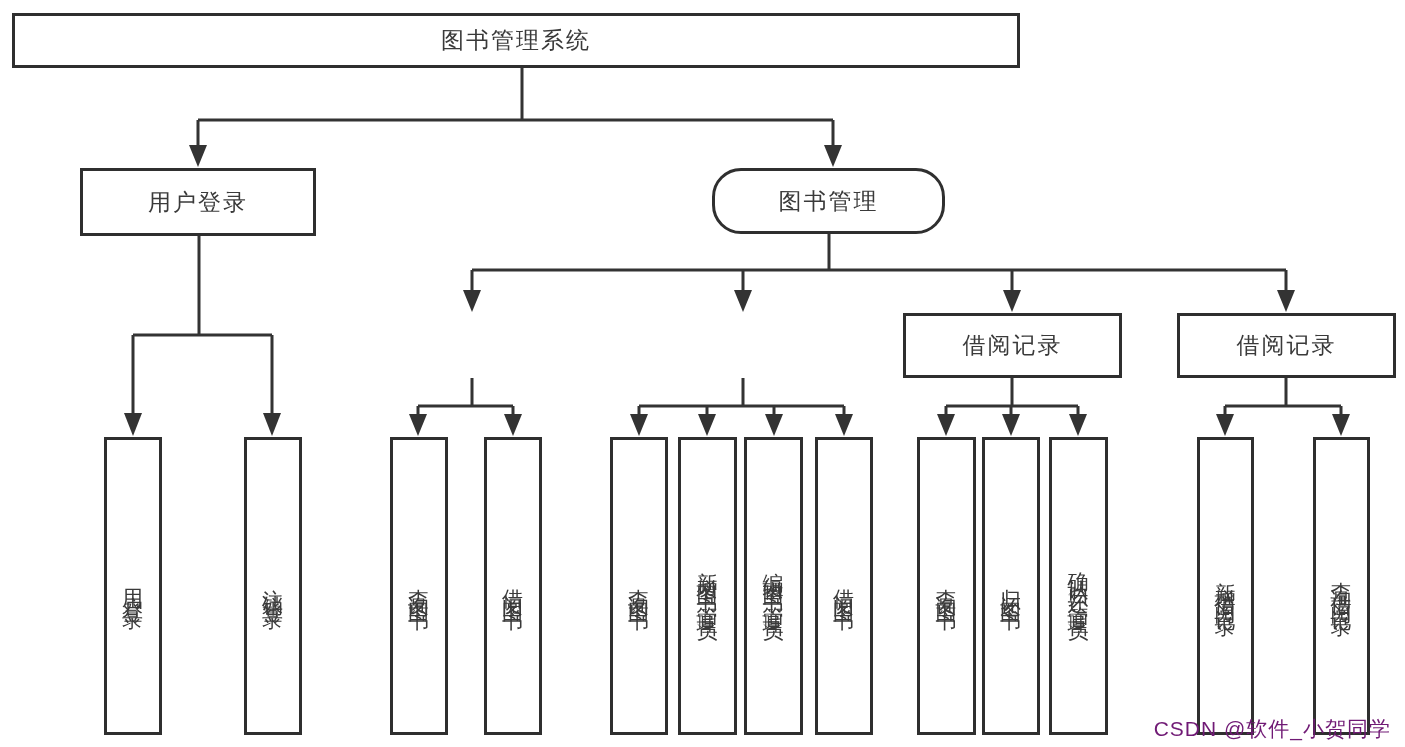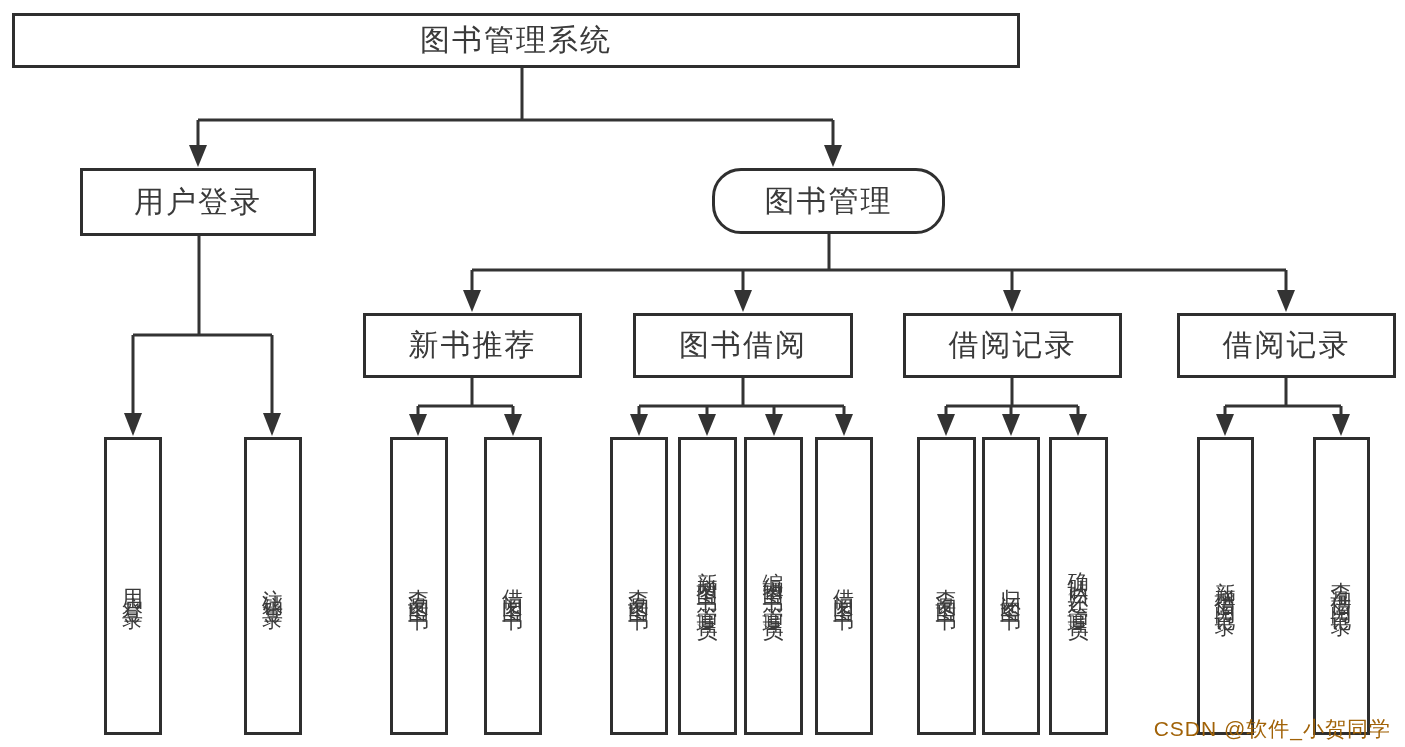--- a/index.html
+++ b/index.html
@@ -22,38 +22,38 @@
     position: absolute;
     display: flex;
     align-items: center;
     justify-content: center;
     border: 3px solid #2f2f2f;
     background: #ffffff;
     color: #3a3a3a;
     z-index: 2;
   }
   .hnode span {
-    font-size: 30px;
+    font-size: 23px;
     letter-spacing: 2px;
     white-space: nowrap;
   }
   .vnode span {
     writing-mode: vertical-rl;
     text-orientation: mixed;
     font-size: 21px;
     line-height: 1;
     letter-spacing: 7px;
   }
   .watermark {
     position: absolute;
     right: 14px;
     bottom: 4px;
     font-size: 21px;
     letter-spacing: 1px;
-    color: #a16207;
+    color: #701a75;
     z-index: 3;
     white-space: nowrap;
   }
 </style>
 </head>
 <body>
 
 <div class="canvas">
 
   <svg class="wires" viewBox="0 0 1405 747" xmlns="http://www.w3.org/2000/svg">
@@ -100,26 +100,20 @@
     <span>图书管理系统</span>
   </div>
 
   <div class="node hnode" style="left:80px; top:168px; width:236px; height:68px;">
     <span>用户登录</span>
   </div>
   <div class="node hnode" style="left:712px; top:168px; width:233px; height:66px;border-radius:29px;">
     <span>图书管理</span>
   </div>
 
-  <div class="node hnode" style="left:363px; top:313px; width:219px; height:65px;">
-    <span>新书推荐</span>
-  </div>
-  <div class="node hnode" style="left:633px; top:313px; width:220px; height:65px;">
-    <span>图书借阅</span>
-  </div>
   <div class="node hnode" style="left:903px; top:313px; width:219px; height:65px;">
     <span>借阅记录</span>
   </div>
   <div class="node hnode" style="left:1177px; top:313px; width:219px; height:65px;">
     <span>借阅记录</span>
   </div>
 
   <div class="node vnode" style="left:104px; top:437px; width:58px; height:298px;">
     <span>用户登录</span>
   </div>

